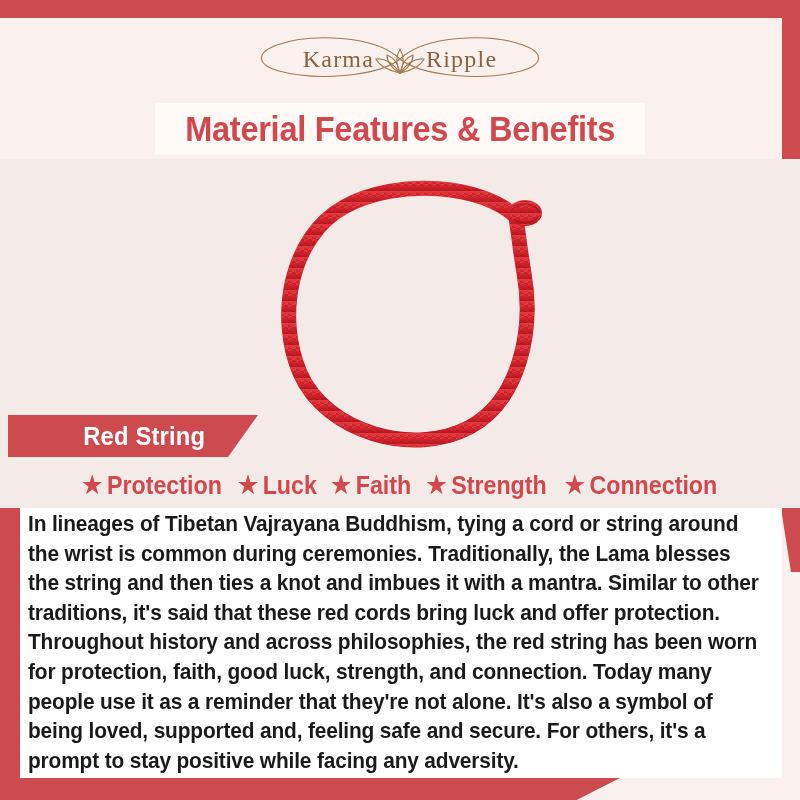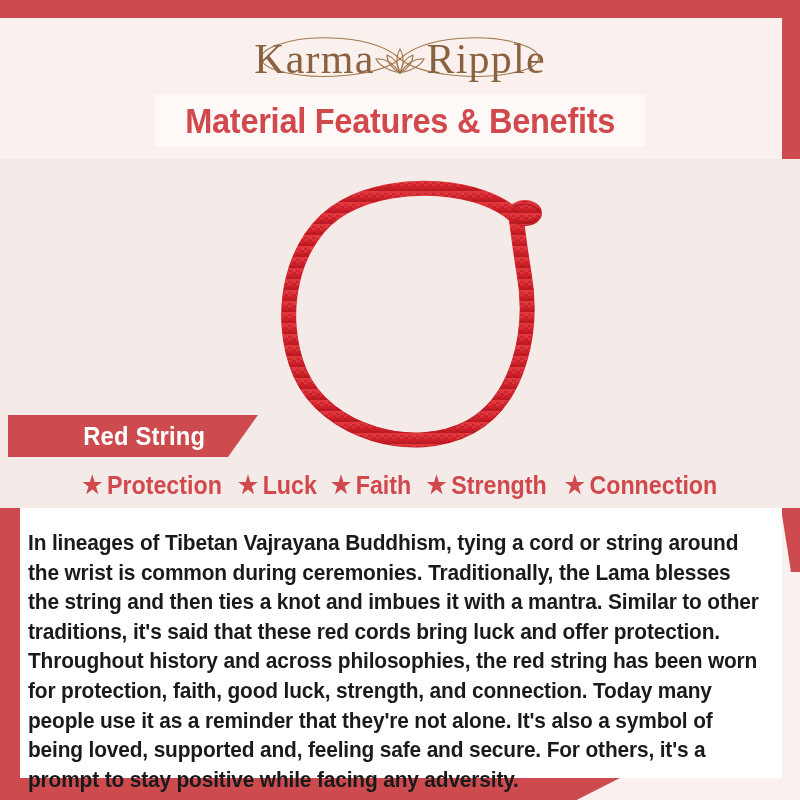--- a/index.html
+++ b/index.html
@@ -68,33 +68,33 @@
     position: relative;
     width: 330px; height: 60px;
     display: flex;
     align-items: center;
     justify-content: center;
   }
   .logo-svg { position: absolute; left: 0; top: 0; }
   .logo-text {
     position: relative;
     font-family: "Liberation Serif", serif;
-    font-size: 42px;
+    font-size: 24px;
     letter-spacing: 1.2px;
     color: #8a6242;
     white-space: nowrap;
     z-index: 2;
   }
   .logo-word-left  { margin-right: 52px; }
   .logo-word-right { margin-left: 0px; }
 
   
   .title-band {
     position: absolute;
-    left: 155px; top: 95px;
+    left: 155px; top: 103px;
     width: 490px; height: 52px;
     background: #fffaf8;
     display: flex;
     align-items: center;
     justify-content: center;
   }
   .title-text {
     font-size: 35px;
     font-weight: 700;
     color: #d1484d;
@@ -156,21 +156,21 @@
     white-space: nowrap;
   }
   .kw-star { font-size: 24px; line-height: 1; color: #d1484d; }
 
   
   .copy-block {
     position: absolute;
     left: 20px; top: 508px;
     width: 762px; height: 270px;
     background: #ffffff;
-    padding: 20px 10px 0 8px;
+    padding: 1px 10px 0 8px;
   }
   .copy-text {
     font-size: 21.2px;
     font-weight: 700;
     line-height: 29.6px;
     color: #1a1a1a;
     letter-spacing: -0.15px;
     transform: scaleX(0.985);
     transform-origin: left top;
     text-align: left;

